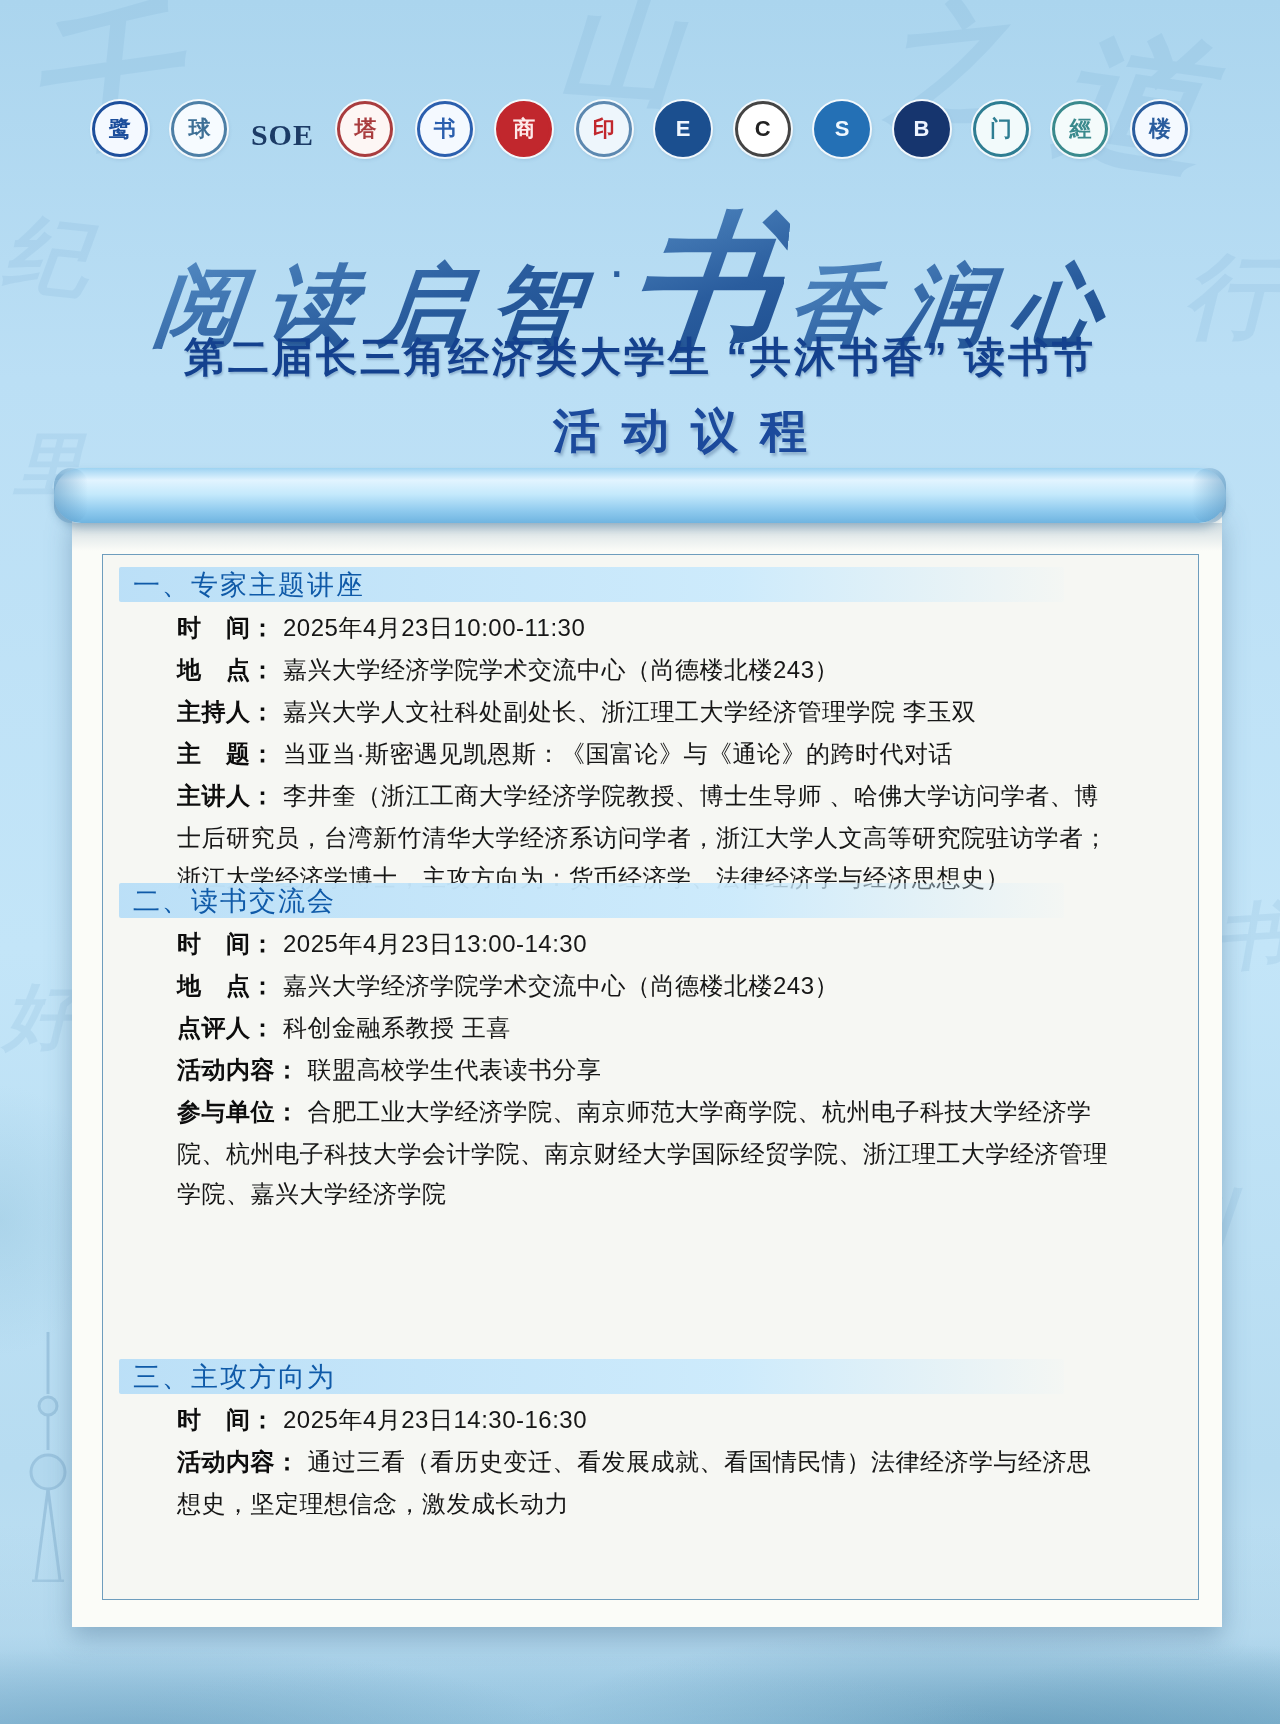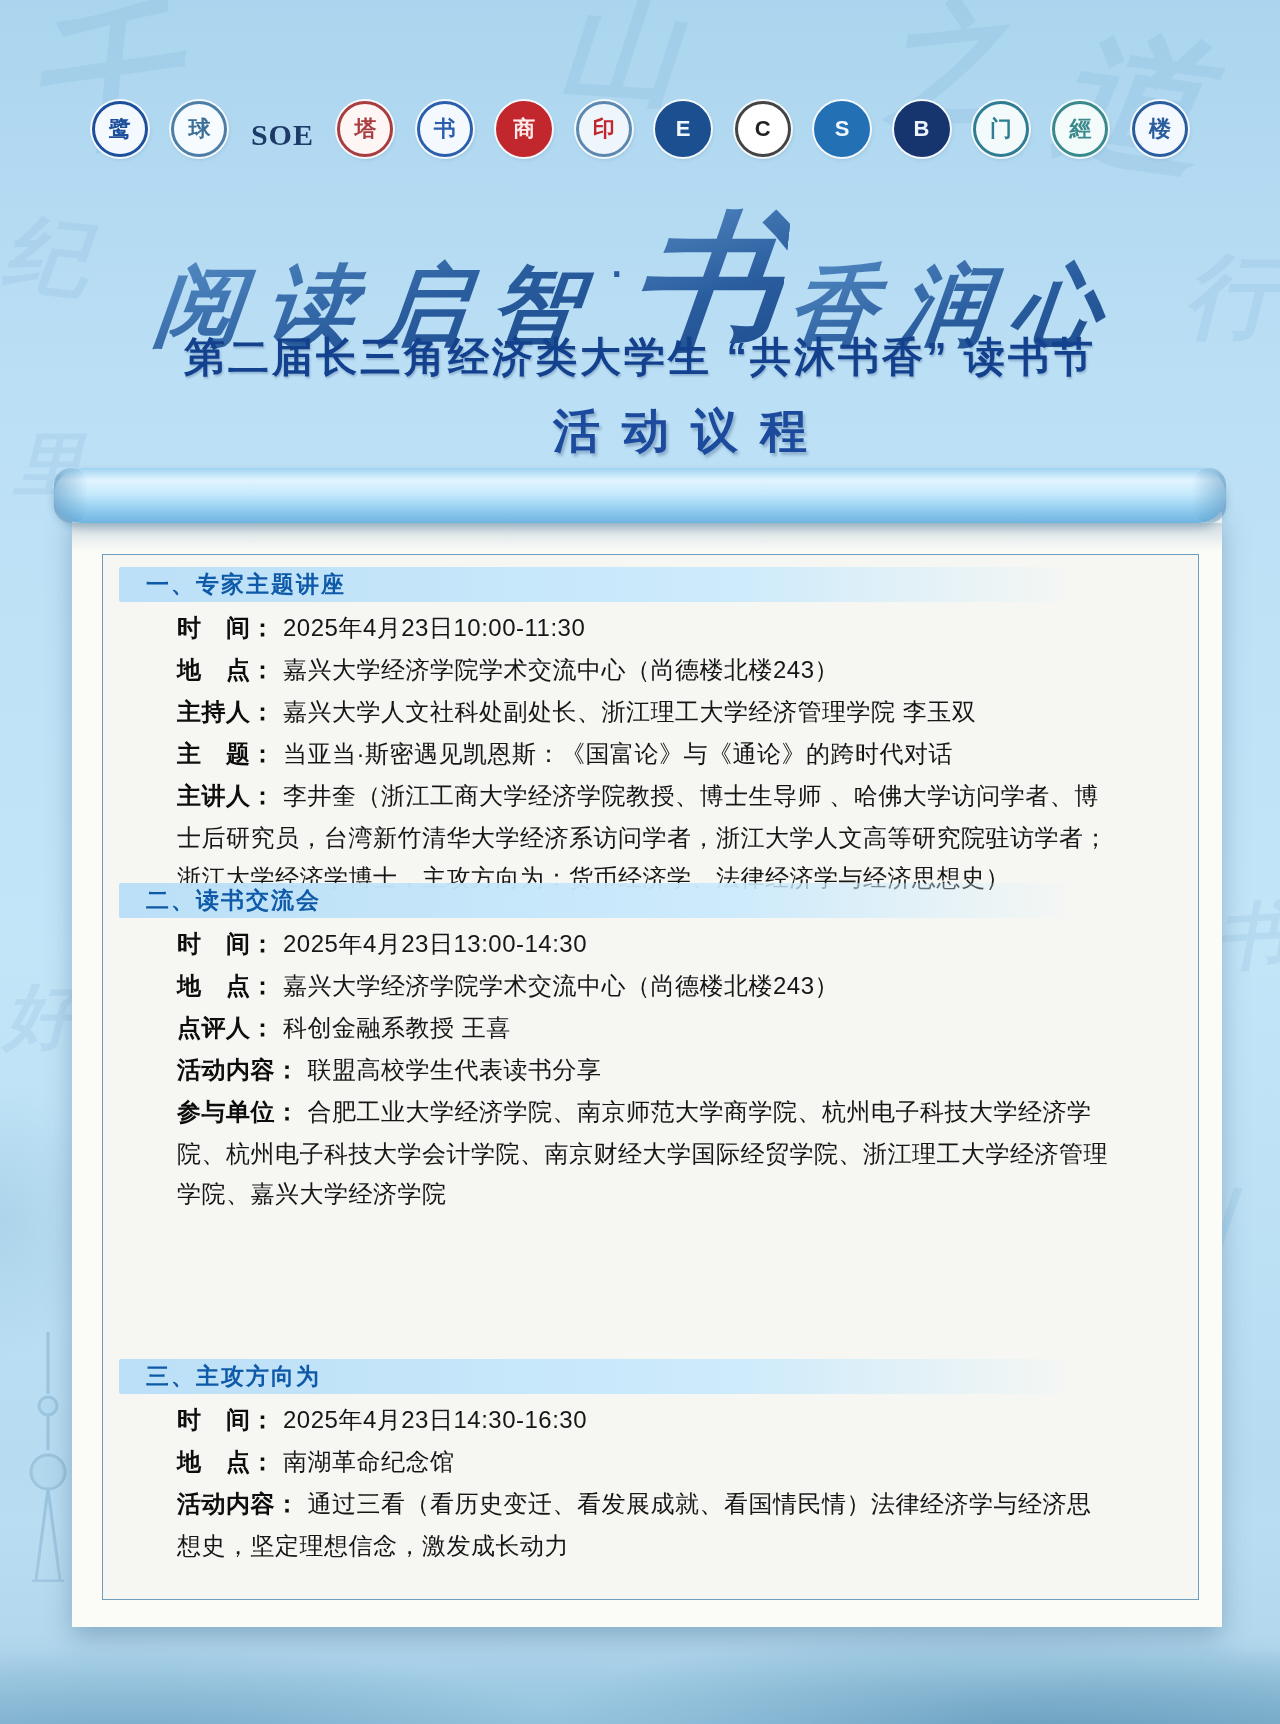--- a/index.html
+++ b/index.html
@@ -58,21 +58,21 @@
   .paper::before{content:"";position:absolute;left:0;top:11px;width:100%;height:28px;
          background:linear-gradient(180deg,rgba(110,145,170,.30),rgba(255,255,255,0));}
   .panel{position:absolute;left:30px;top:42px;width:1097px;height:1046px;
          border:1px solid #6e9dbd;background:#f6f7f3;box-sizing:border-box;}
   
   .sec{position:absolute;left:0;width:100%;}
   .sec-0{top:12px;} .sec-1{top:328px;} .sec-2{top:804px;}
   .sec-bar{margin-left:16px;width:945px;height:35px;border-radius:2px;
         background:linear-gradient(90deg,rgba(186,223,247,.98) 0%,rgba(203,234,252,.95) 65%,rgba(203,234,252,.05) 100%);
         display:flex;align-items:center;}
-  .sec-heading{margin:0;padding-left:27px;font-size:23px;font-weight:bold;color:#0f5aa8;letter-spacing:2px;}
+  .sec-heading{margin:0;padding-left:14px;font-size:27px;font-weight:normal;color:#0f5aa8;letter-spacing:2px;}
   .sec-rows{margin:6px 0 0 74px;width:932px;font-size:24px;line-height:40px;color:#161616;letter-spacing:.5px;}
   .sec-rows p{margin:0;}
   .row-label{font-weight:bold;color:#0d0d0d;margin-right:8px;font-family:Liberation Mono, monospace;}
   .row-text{font-weight:500;}
   
   .mountains{position:absolute;left:0;bottom:0;width:100%;height:200px;z-index:1;pointer-events:none;
     background:
       radial-gradient(620px 130px at 10% 108%, rgba(104,158,188,.60), rgba(104,158,188,0) 72%),
       radial-gradient(700px 150px at 42% 120%, rgba(150,198,222,.65), rgba(150,198,222,0) 74%),
       radial-gradient(640px 160px at 78% 112%, rgba(74,134,166,.60), rgba(74,134,166,0) 76%),
@@ -152,21 +152,20 @@
           <p><span class="row-label">活动内容：</span><span class="row-text">联盟高校学生代表读书分享</span></p>
           <p><span class="row-label">参与单位：</span><span class="row-text">合肥工业大学经济学院、南京师范大学商学院、杭州电子科技大学经济学院、杭州电子科技大学会计学院、南京财经大学国际经贸学院、浙江理工大学经济管理学院、嘉兴大学经济学院</span></p>
         </div>
       </section>
       <section class="sec sec-2">
         <div class="sec-bar">
           <h2 class="sec-heading">三、主攻方向为</h2>
         </div>
         <div class="sec-rows">
           <p><span class="row-label">时　间：</span><span class="row-text">2025年4月23日14:30-16:30</span></p>
-          <p><span class="row-label">地　点：</span><span class="row-text">南湖革命纪念馆</span></p>
           <p><span class="row-label">活动内容：</span><span class="row-text">通过三看（看历史变迁、看发展成就、看国情民情）法律经济学与经济思想史，坚定理想信念，激发成长动力</span></p>
         </div>
       </section>
     </div>
 </div>
 
 <div class="haze"></div>
 <svg class="tower" width="44" height="250" viewBox="0 0 44 250">
   <g stroke="#6f9fc2" stroke-width="3" fill="rgba(160,200,225,.55)">
     <line x1="22" y1="0" x2="22" y2="62"></line>

